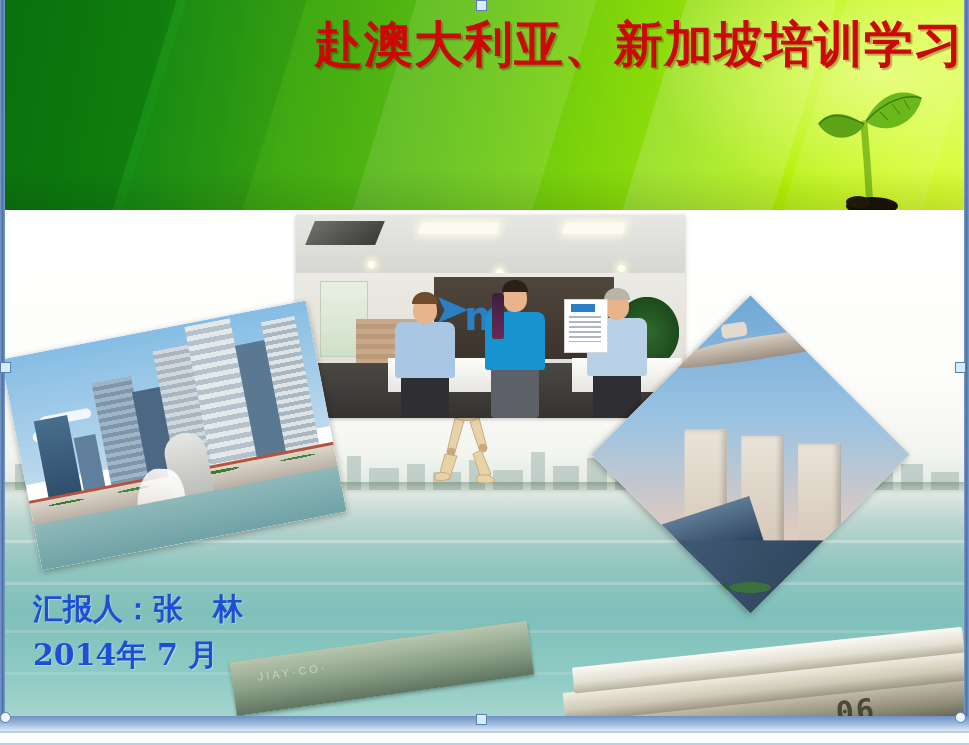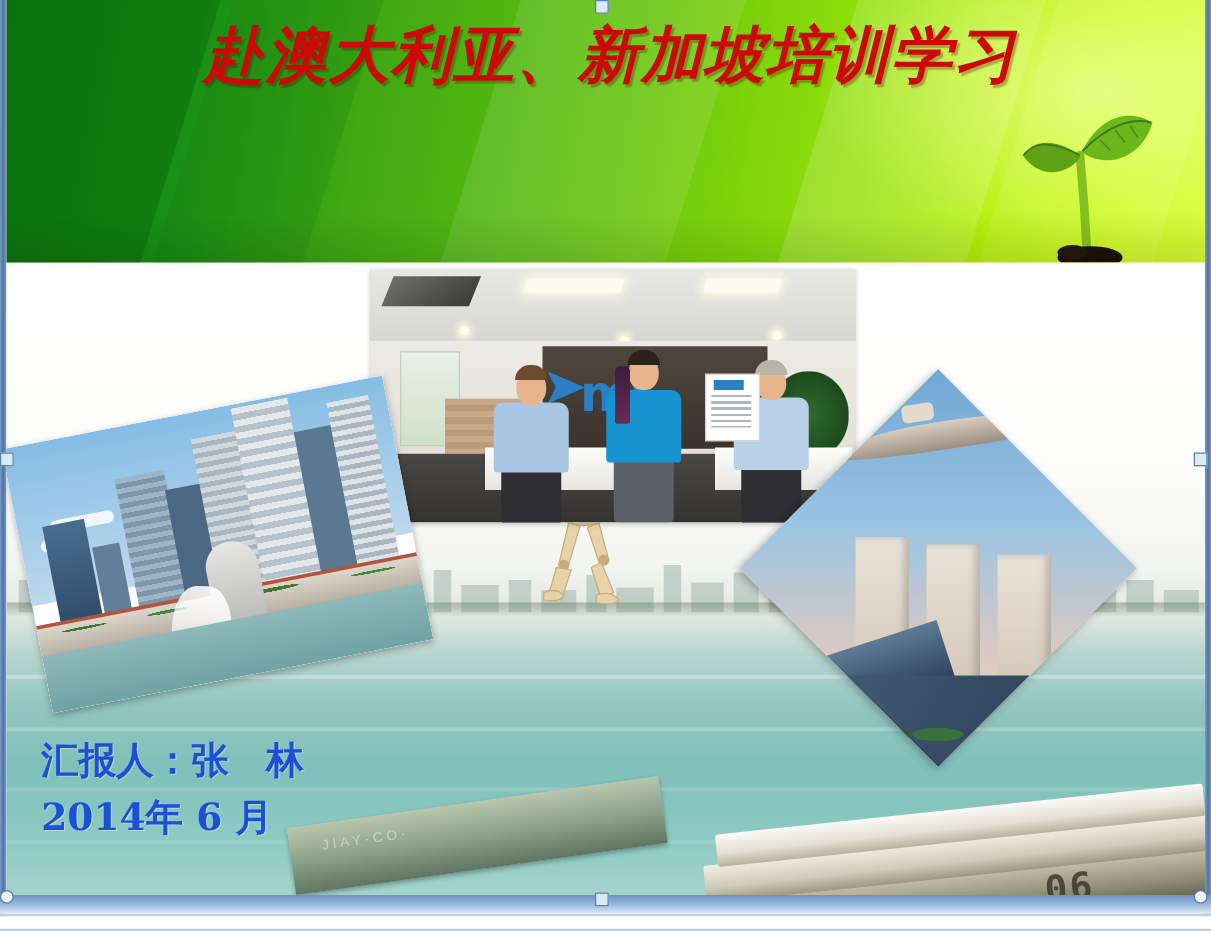--- a/index.html
+++ b/index.html
@@ -46,22 +46,22 @@
   #banner-glow{position:absolute;right:0;top:0;width:330px;height:210px;
     background:radial-gradient(ellipse at 75% 35%,rgba(240,255,160,.75),rgba(255,255,255,0) 65%);}
   #banner-bottom-shade{position:absolute;left:0;bottom:0;width:100%;height:40px;
     background:linear-gradient(to bottom,rgba(0,0,0,0),rgba(0,0,0,.10));}
 
   
   #sprout{position:absolute;right:34px;bottom:0;width:120px;height:160px;}
   #sprout svg{display:block;}
 
   
-  #title-block{position:absolute;left:0;top:16px;width:959px;text-align:center;
-    z-index:12;pointer-events:none;font-style:italic;}
+  #title-block{position:absolute;left:0;top:16px;width:959px;text-align:right;
+    z-index:12;pointer-events:none;}
   .title-line{color:#cc0808;font-weight:bold;font-size:49px;line-height:58px;
     letter-spacing:1px;
     font-family:"DejaVu Sans","Liberation Sans",sans-serif;
     text-shadow:2px 2px 1px rgba(90,0,0,.30);}
   #title-line-1{padding-left:6px;}
 
   
   #photo-bg{position:absolute;left:0;top:210px;width:959px;height:506px;overflow:hidden;
     background:linear-gradient(to bottom,#fdfdfb 0%,#fbfbf7 34%,#f2f4ef 48%,
       #dfe8e2 56%, #b9d4ce 62%, #93c6c0 70%, #7fc0ba 80%, #8ecbc4 92%, #a4d4cd 100%);}
@@ -444,21 +444,21 @@
         <div id="mbs-deck"></div>
         <div id="mbs-deck-cap"></div>
         <div id="mbs-fg-roof"></div>
         <div id="mbs-foreground"></div>
         <div id="mbs-greenery"></div>
       </div>
     </div>
 
     <div id="presenter-block">
       <div class="presenter-line" id="presenter-name">汇报人：张　林</div>
-      <div class="presenter-line" id="presenter-date">2014年 6 月</div>
+      <div class="presenter-line" id="presenter-date">2014年 7 月</div>
     </div>
 
   </div>
 
   <div id="slide-border-left"></div>
   <div id="slide-border-right"></div>
   <div id="slide-border-bottom"></div>
   <div id="slide-outer-line"></div>
 
   <div class="handle" style="left:476px;top:0px;"></div>

